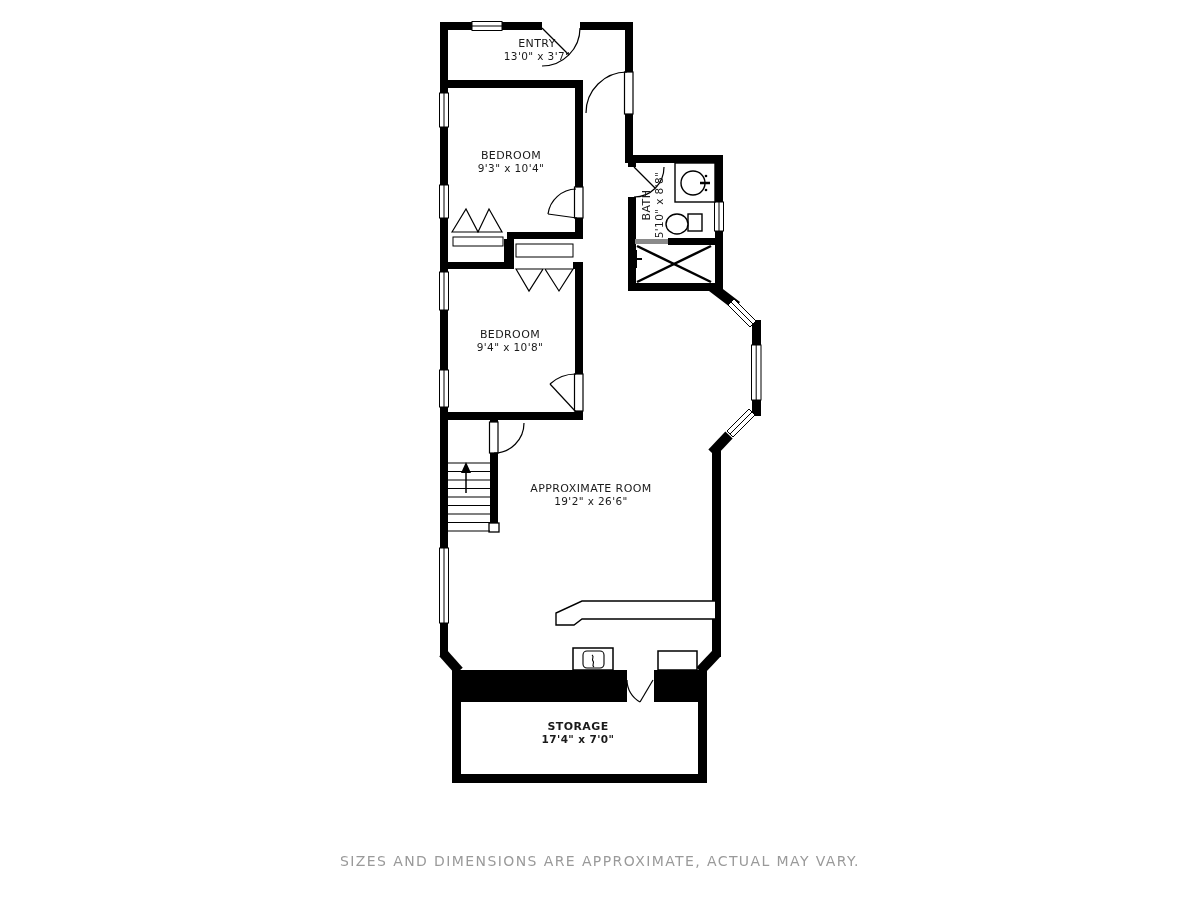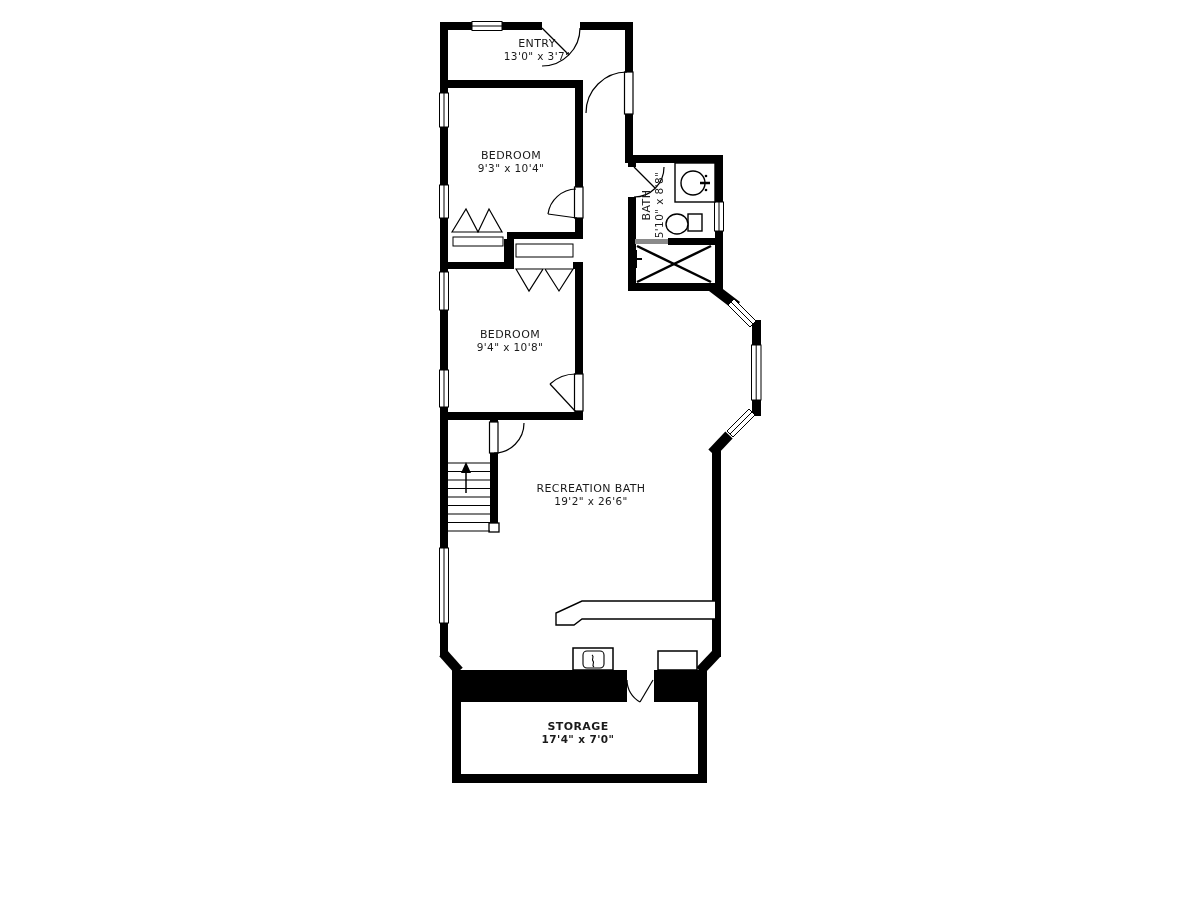--- a/index.html
+++ b/index.html
@@ -207,22 +207,23 @@
     <div>BATH</div>
     <div class="dims">5'10" x 8'8"</div>
   </div>
 
   <div class="room-label" style="left:510px;top:341px;">
     <div>BEDROOM</div>
     <div class="dims">9'4" x 10'8"</div>
   </div>
 
   <div class="room-label" style="left:591px;top:495px;">
-    <div>RECREATION BATH</div>
+    <div>APPROXIMATE ROOM</div>
     <div class="dims">19'2" x 26'6"</div>
   </div>
 
   <div class="room-label" style="left:578px;top:733px;font-weight:bold;">
     <div>STORAGE</div>
     <div class="dims">17'4" x 7'0"</div>
   </div>
 
+  <div id="disclaimer">SIZES AND DIMENSIONS ARE APPROXIMATE, ACTUAL MAY VARY.</div>
 </div>
 
 </body></html>

